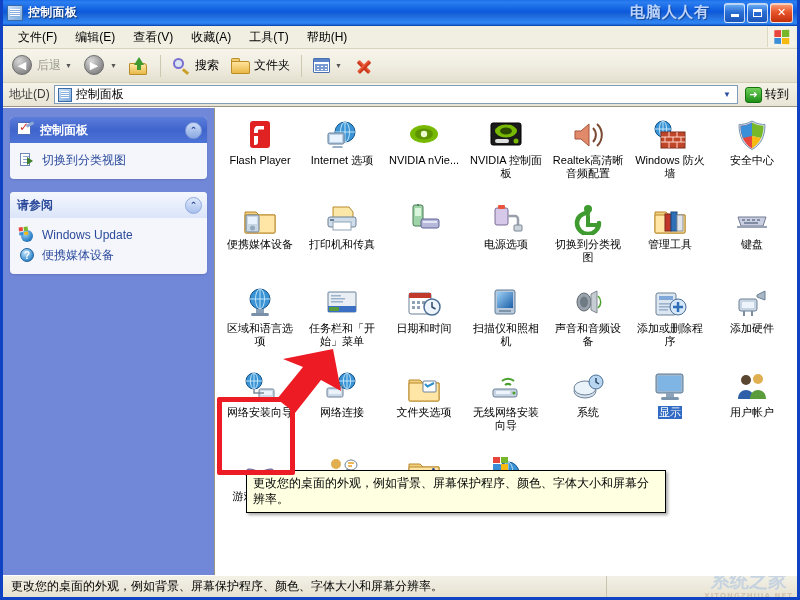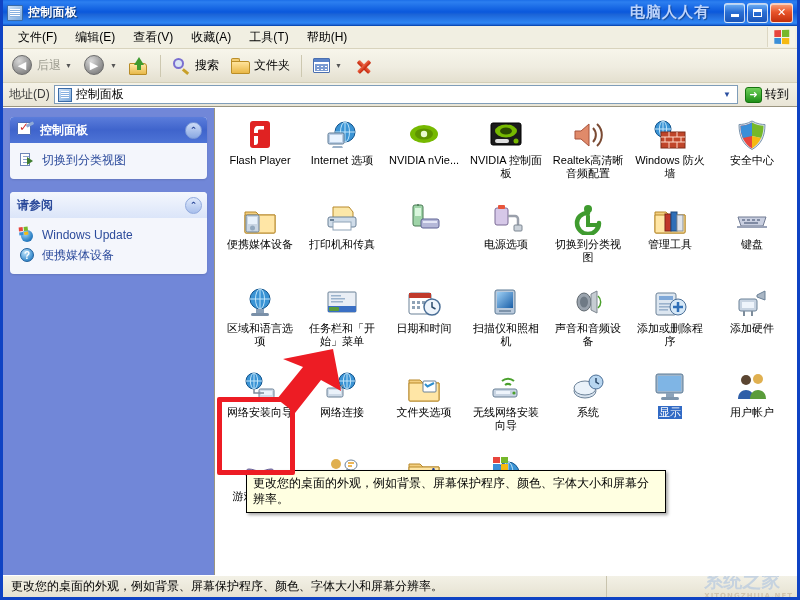--- a/index.html
+++ b/index.html
@@ -350,21 +350,21 @@
   .statusbar {
     height: 22px; flex:none;
     background: linear-gradient(180deg,#f3f1e6,#e6e2d2);
     border-top: 1px solid #fff;
     display:flex; align-items:center;
     position: relative;
     font-size: 12px; color:#000;
   }
   .sb-cell { padding: 0 8px; display:flex; align-items:center; height:100%; }
   .sb-main { flex:1; border-right:1px solid #c9c4ae; }
-  .sb-right { width: 190px; position:relative; overflow:hidden; }
+  .sb-right { width: 190px; position:relative; overflow:hidden;text-align:center; }
   .sb-watermark {
     position:absolute; right: 4px; top: -8px;
     color: #b9cbe0; font-size: 19px; font-weight: bold;
     font-family:"DejaVu Sans", sans-serif;
     opacity:.75; white-space:nowrap;
   }
   .sb-watermark small { display:block; font-size:7px; letter-spacing:1px; color:#c8b9a0; margin-top:-2px; }
 </style>
 </head>
 <body>

